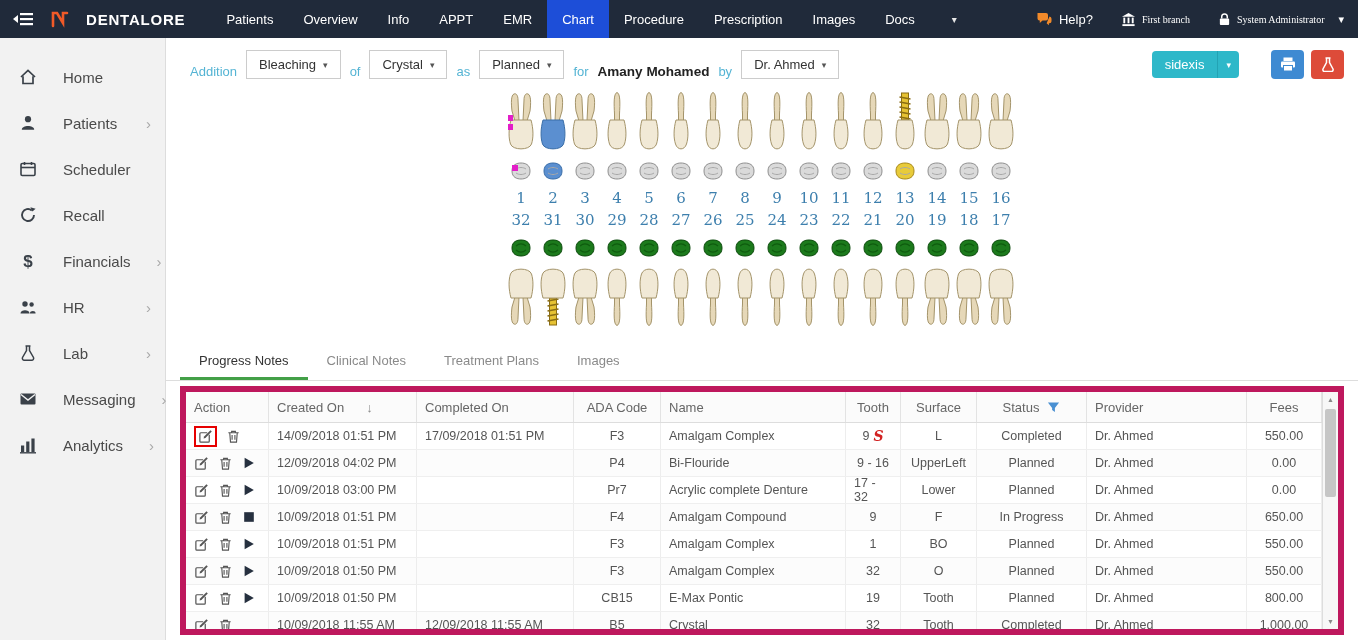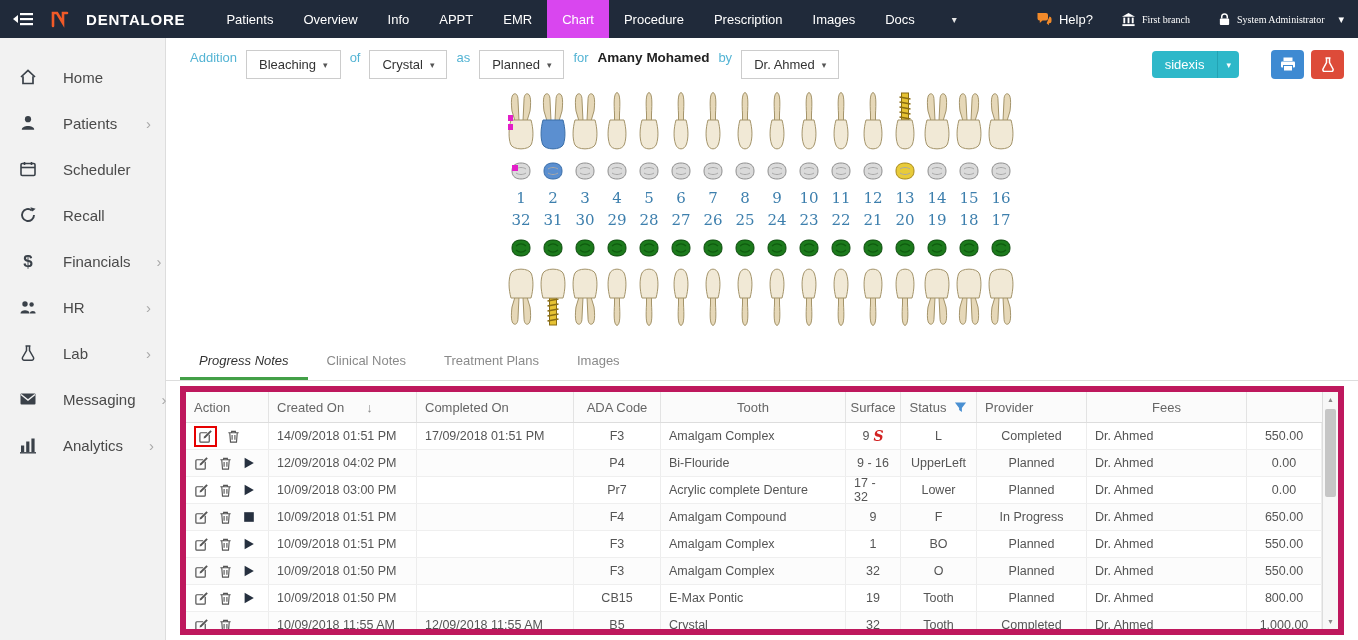--- a/index.html
+++ b/index.html
@@ -6,39 +6,39 @@
   html,body { width:1358px; height:640px; overflow:hidden; background:#fff;
     font-family:"Liberation Sans", sans-serif; }
 
   
   .topnav { height:38px; background:#202a3a; display:flex; align-items:stretch; color:#fff; font-size:13px; }
   .burger { width:46px; display:flex; align-items:center; justify-content:center; cursor:pointer; }
   .brand { display:flex; align-items:center; gap:16px; padding:0 26px 0 4px; }
   .brand-text { font-weight:bold; font-size:15px; letter-spacing:0.8px; }
   .nav-items { display:flex; align-items:stretch; }
   .nav-item { display:flex; align-items:center; padding:0 15px; cursor:pointer; }
-  .nav-item.active { background:#d946ef; }
+  .nav-item.active { background:#1d4ed8; }
   .nav-caret { display:flex; align-items:center; padding:0 10px; margin-left:12px; font-size:10px; color:#e8e8e8; }
   .nav-right { display:flex; margin-left:auto; }
   .nav-help, .nav-branch, .nav-user { display:flex; align-items:center; gap:6px; padding:0 14px; cursor:pointer; }
   .nav-branch .lbl, .nav-user .lbl { font-family:Liberation Serif, serif; font-size:10px; }
   .nav-user .bigcaret { font-size:11px; margin-left:8px; }
 
   
   .layout { display:flex; height:602px; }
   .sidebar { width:166px; background:#f2f2f2; border-right:1px solid #ddd; padding-top:16px; flex-shrink:0; }
   .side-item { height:46px; display:flex; align-items:center; gap:26px; padding:0 14px 0 19px;
     color:#4a4a4a; font-size:15px; cursor:pointer; }
   .side-item .chev { margin-left:auto; color:#a8a8a8; font-size:15px; }
   .side-item svg { flex-shrink:0; }
 
   .content { flex:1; position:relative; background:#fff; overflow:hidden; }
 
   
-  .procbar { display:flex; align-items:flex-start; gap:9px; padding:12px 14px 4px 24px; font-size:13px; }
+  .procbar { display:flex; align-items:flex-end; gap:9px; padding:12px 14px 4px 24px; font-size:13px; }
   .blue-lbl { color:#54b4d4; }
   .dd-btn { display:inline-flex; align-items:center; gap:7px; background:#fff; border:1px solid #ccc;
     border-radius:0; padding:6px 12px; font-size:13px; color:#333; cursor:pointer;
     font-family:"Liberation Sans", sans-serif; }
   .dd-btn .caret { font-size:9px; color:#555; }
   .patient-name { font-weight:bold; color:#222; font-size:13.5px; }
   .proc-right { margin-left:auto; display:flex; align-items:center; }
   .sidexis { display:flex; cursor:pointer; }
   .sidexis .main { background:#2eb8c9; color:#fff; padding:6px 13px; font-size:13px; border-radius:4px 0 0 4px; }
   .sidexis .sx-caret { background:#2eb8c9; border-left:1px solid #23a3b4; color:#fff; font-size:9px;
@@ -52,21 +52,21 @@
   .teeth { display:flex; width:514px; margin:4px auto 0; }
   .tooth-col { width:32px; display:flex; flex-direction:column; align-items:center; }
   .t-root { height:67px; display:flex; align-items:flex-end; justify-content:center; cursor:pointer; }
   .t-root.lower { align-items:flex-start; }
   .t-occ { height:33px; display:flex; align-items:center; justify-content:center; cursor:pointer; }
   .t-num { height:22px; line-height:22px; font-family:"DejaVu Serif", serif; font-size:15px; color:#3d7fad; }
 
   
   .tabs { display:flex; border-bottom:1px solid #ddd; margin-top:12px; padding-left:14px; }
   .tab { padding:10px 19px 9px; font-size:13px; color:#8a8a8a; cursor:pointer; border-bottom:3px solid transparent; }
-  .tab.active { color:#333; border-bottom-color:#43a047;font-style:italic; }
+  .tab.active { color:#333; border-bottom-color:#43a047; }
 
   
   .table-wrap { margin:5px 14px 0; border:6px solid #be185d; display:flex; height:249px; }
   .grid { flex:1; overflow:hidden; }
   .trow { display:grid; grid-template-columns:83px 148px 157px 87px 185px 55px 76px 110px 160px 1fr; }
   .thead { background:#fbfbfb; border-bottom:1px solid #ddd; }
   .thead .cell { color:#666; font-size:13px; height:30px; border-right:1px solid #e3e3e3;
     display:flex; align-items:center; padding:0 8px; gap:8px; cursor:pointer; }
   .tbody .trow { border-bottom:1px solid #efefef; background:#fff; }
   .tbody .trow:nth-child(even) { background:#fcfcfc; }
@@ -810,20 +810,23 @@
             <div class="cell">
               <span>Created On</span>
               <span class="sort-ic">↓</span>
             </div>
             <div class="cell">
               <span>Completed On</span>
             </div>
             <div class="cell center">
               <span>ADA Code</span>
             </div>
+            <div class="cell">
+              <span>Name</span>
+            </div>
             <div class="cell center">
               <span>Tooth</span>
             </div>
             <div class="cell center">
               <span>Surface</span>
             </div>
             <div class="cell center">
               <span>Status</span>
               <span style="display:inline-flex">
                 <svg width="13" height="13" viewBox="0 0 14 14">

